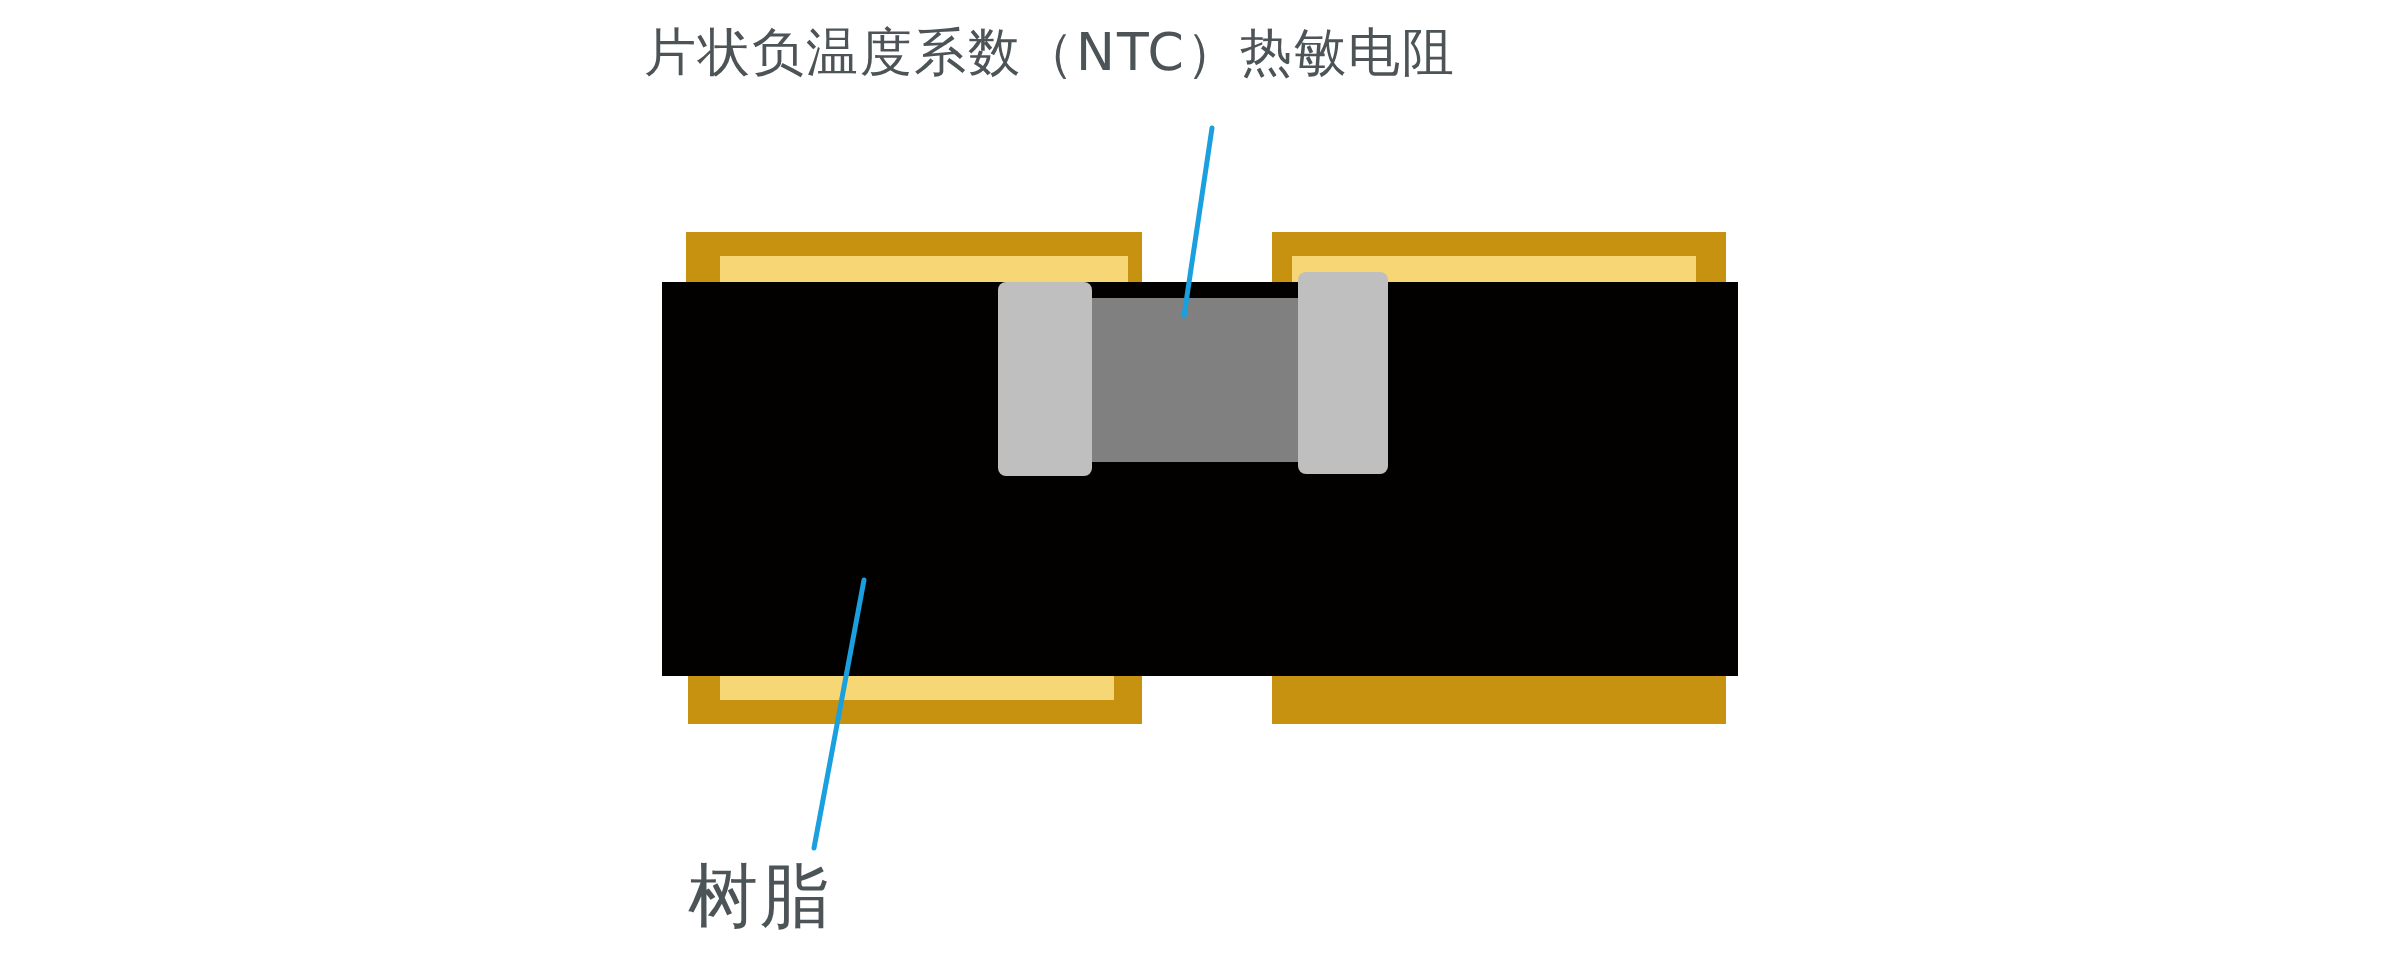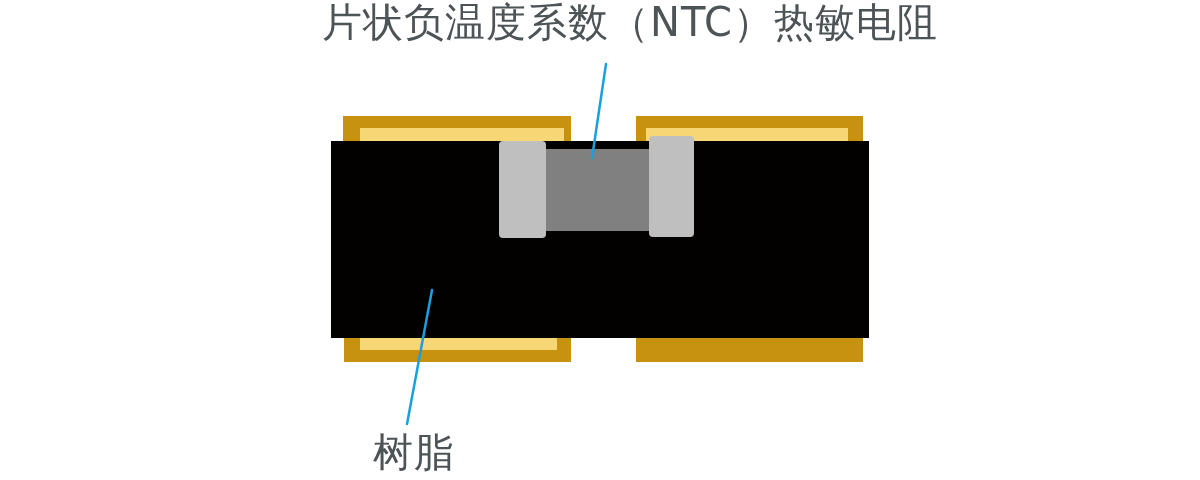--- a/index.html
+++ b/index.html
@@ -4,22 +4,22 @@
   <style>
     html, body { margin: 0; padding: 0; background: #ffffff; }
     body { width: 1200px; height: 480px; position: relative; overflow: hidden; }
     .label {
       position: absolute;
       font-family: "DejaVu Sans", "Liberation Sans", sans-serif;
       color: #4d5457;
       white-space: nowrap;
       line-height: 1;
     }
-    .title-label { left: 322px; top: 2px; font-size: 40px; letter-spacing: 1px; }
-    .resin-label { left: 373px; top: 432px; font-size: 40px; letter-spacing: 1px; }
+    .title-label { left: 322px; top: 14px; font-size: 26px; letter-spacing: 1px; }
+    .resin-label { left: 344px; top: 432px; font-size: 35px; letter-spacing: 1px; }
     svg.diagram { position: absolute; left: 0; top: 0; }
   </style>
 </head>
 <body>
 
 <svg class="diagram" width="1200" height="480" viewBox="0 0 1200 480" xmlns="http://www.w3.org/2000/svg">
 
   <g>
     <rect x="343" y="116" width="228" height="26" fill="#c6920f"></rect>
     <rect x="360" y="128" width="204" height="14" fill="#f7d675"></rect>

